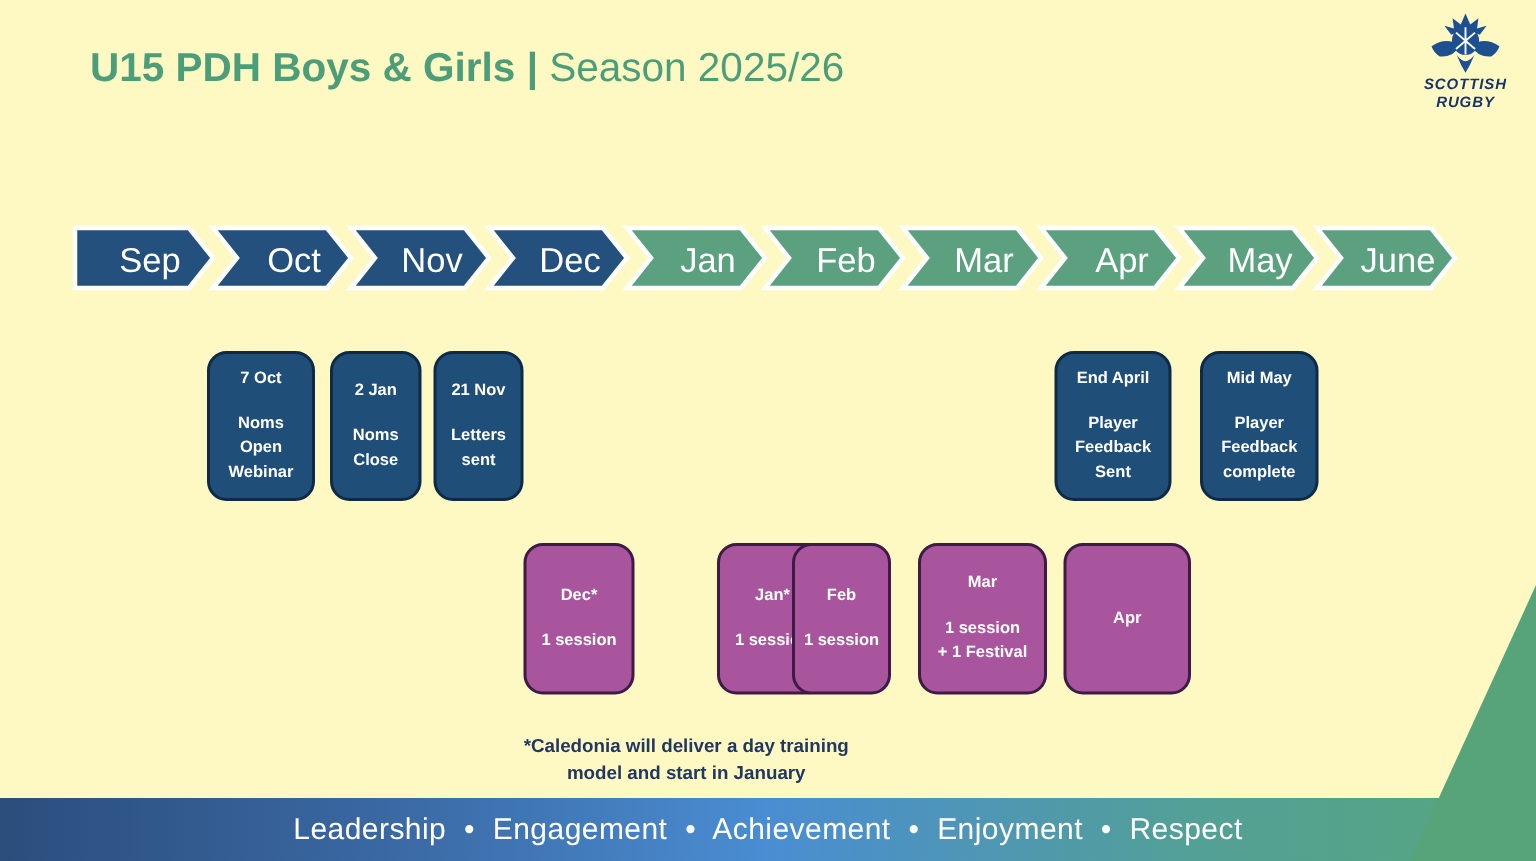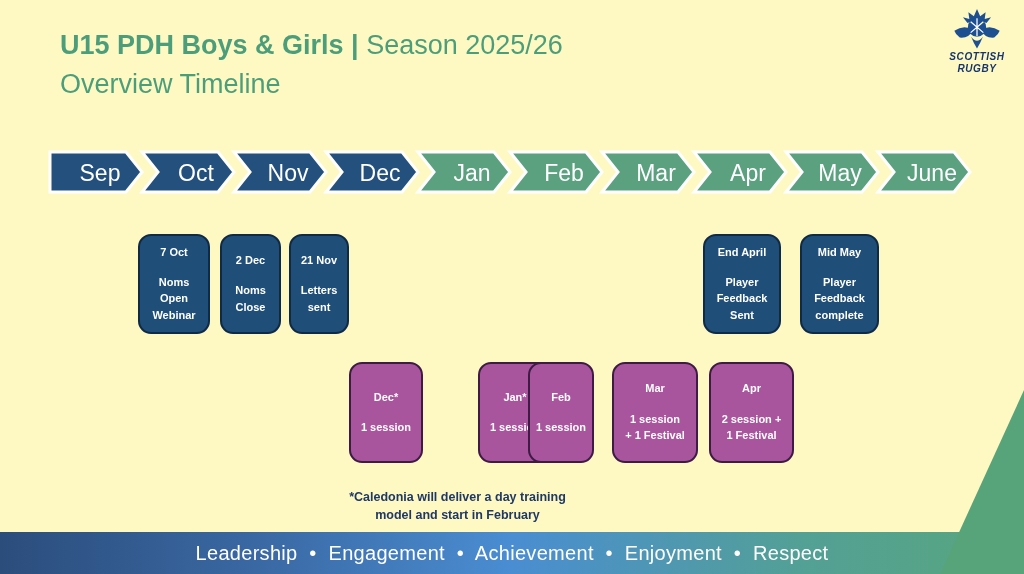--- a/index.html
+++ b/index.html
@@ -59,21 +59,20 @@
     background:#57A47A;clip-path:polygon(100% 0,100% 100%,0 100%);z-index:3;
   }
 </style>
 </head>
 <body>
 
 <div class="slide">
 
   <div class="title-block">
     <p class="title-line"><span class="bold">U15 PDH Boys &amp; Girls | </span><span>Season 2025/26</span></p>
-    <p class="subtitle-line">Overview Timeline</p>
   </div>
 
   <div class="logo">
     <svg width="58" height="42" viewBox="0 0 64 46">
       <g fill="#1D4F91">
         <path d="M32 1 L35.5 9 L41.5 4.5 L40.5 12 L47.5 10 L42.5 16.5 L32 12.5 L21.5 16.5 L16.5 10 L23.5 12 L22.5 4.5 L28.5 9 Z"></path>
         <ellipse cx="32" cy="21" rx="10" ry="10.5"></ellipse>
         <path d="M7 25 Q18 17.5 28 24.5 Q23 33.5 13 32.5 Q8.5 29.5 7 25 Z"></path>
         <path d="M57 25 Q46 17.5 36 24.5 Q41 33.5 51 32.5 Q55.5 29.5 57 25 Z"></path>
         <path d="M25.5 31.5 Q32 40.5 38.5 31.5 Q35.5 39 32 44.5 Q28.5 39 25.5 31.5 Z"></path>
@@ -109,21 +108,21 @@
         <text x="884" y="23" fill="#ffffff" font-size="23" text-anchor="middle" dominant-baseline="central">June</text>
       </svg></div>
 
   <div class="box blue e1">
     <div class="box-title">7 Oct</div>
     <div class="box-body">Noms
 Open
 Webinar</div>
   </div>
   <div class="box blue e2">
-    <div class="box-title">2 Dec</div>
+    <div class="box-title">2 Jan</div>
     <div class="box-body">Noms
 Close</div>
   </div>
   <div class="box blue e3">
     <div class="box-title">21 Nov</div>
     <div class="box-body">Letters
 sent</div>
   </div>
   <div class="box blue e4">
     <div class="box-title">End April</div>
@@ -150,25 +149,23 @@
     <div class="box-title">Feb</div>
     <div class="box-body">1 session</div>
   </div>
   <div class="box purple s4">
     <div class="box-title">Mar</div>
     <div class="box-body">1 session
 + 1 Festival</div>
   </div>
   <div class="box purple s5">
     <div class="box-title">Apr</div>
-    <div class="box-body">2 session +
-1 Festival</div>
   </div>
 
   <div class="footnote">*Caledonia will deliver a day training
-model and start in February</div>
+model and start in January</div>
 
   <div class="footer">
     <span class="footer-text">Leadership  •  Engagement  •  Achievement  •  Enjoyment  •  Respect</span>
   </div>
   <div class="corner-wedge"></div>
 
 </div>
 
 </body></html>

